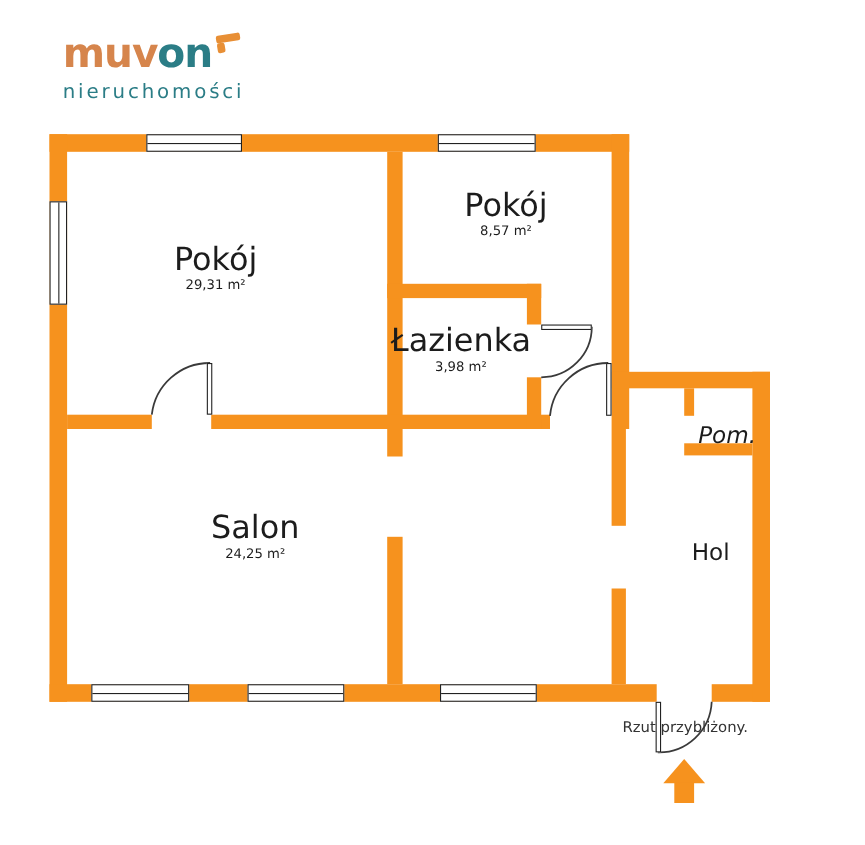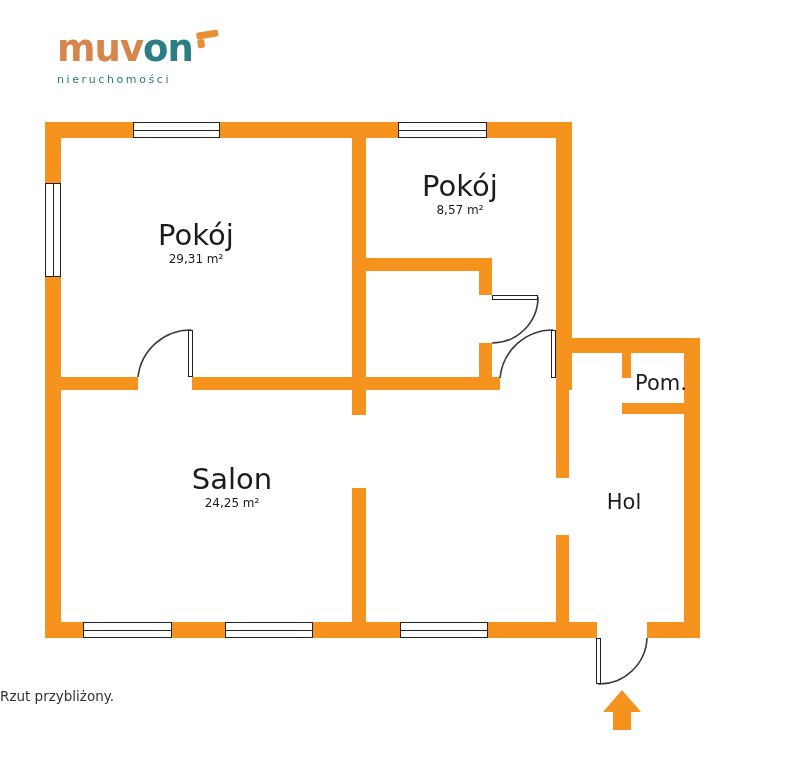--- a/index.html
+++ b/index.html
@@ -8,42 +8,42 @@
     font-family:"DejaVu Sans","Liberation Sans",sans-serif;
   }
   
   .logo{position:absolute;left:57px;top:30px;}
   .logo-line{font-size:37px;font-weight:bold;letter-spacing:-1px;line-height:1;white-space:nowrap;}
   .logo-muv{color:var(--logo-orange);}
   .logo-on{color:var(--logo-teal);}
   .logo-mark{position:relative;display:inline-block;width:26px;height:20px;transform:translateY(-12px) rotate(-9deg);margin-left:2px;}
   .logo-mark .bar{position:absolute;left:2px;top:2px;width:22px;height:7px;background:var(--logo-mark);border-radius:2px;}
   .logo-mark .nub{position:absolute;left:2px;top:9px;width:7px;height:9px;background:var(--logo-mark);border-radius:2px;}
-  .logo-tagline{margin-top:6px;font-size:11px;letter-spacing:2.6px;color:var(--logo-teal);}
+  .logo-tagline{margin-top:6px;font-size:18px;letter-spacing:2.6px;color:var(--logo-teal);}
   
   .plan{position:absolute;left:0;top:0;width:786px;height:768px;}
   .wall{position:absolute;background:var(--wall);}
   .window{position:absolute;background:#fff;border:1.5px solid #222;box-sizing:border-box;}
   .window.h::after{content:"";position:absolute;left:0;right:0;top:50%;border-top:1.5px solid #222;}
   .window.v::after{content:"";position:absolute;top:0;bottom:0;left:50%;border-left:1.5px solid #222;}
   .door-leaf{position:absolute;background:#fff;border:1.2px solid #222;box-sizing:border-box;}
   .arcs{position:absolute;left:0;top:0;pointer-events:none;}
   .arcs path{fill:none;stroke:var(--door-line);stroke-width:1.6;}
   
   .room-label{position:absolute;transform:translateX(-50%);text-align:center;color:var(--label);white-space:nowrap;}
   .room-name{font-size:29px;line-height:1.15;}
   .room-area{font-size:12px;line-height:1.2;}
   .small-name{font-size:21px;}
   
   .entry-arrow{position:absolute;left:603px;top:690px;width:38px;height:40px;}
   .entry-arrow .head{position:absolute;left:0;top:0;width:0;height:0;
     border-left:19px solid transparent;border-right:19px solid transparent;border-bottom:22px solid var(--wall);}
   .entry-arrow .stem{position:absolute;left:10px;top:21px;width:18px;height:19px;background:var(--wall);}
   
-  .footer{position:absolute;left:0px;top:687px;width:680px;text-align:left;color:var(--footer-text);}
+  .footer{position:absolute;left:0px;top:652px;width:680px;text-align:right;color:var(--footer-text);}
   .footer div{font-size:13.5px;line-height:1.35;}
 </style>
 </head>
 <body>
 
 <div class="page">
 
   <div class="logo">
     <div class="logo-line"><span class="logo-muv">muv</span><span class="logo-on">on</span><span class="logo-mark"><i class="bar"></i><i class="nub"></i></span>
     </div>
@@ -94,28 +94,32 @@
     <div class="door-leaf" style="left:596px;top:638px;width:5px;height:46px;"></div>
 
     <div class="room-label" style="left:196px;top:219px;">
       <div class="room-name">Pokój</div>
       <div class="room-area">29,31 m²</div>
     </div>
     <div class="room-label" style="left:460px;top:170px;">
       <div class="room-name">Pokój</div>
       <div class="room-area">8,57 m²</div>
     </div>
+    <div class="room-label" style="left:419px;top:293px;">
+      <div class="room-name">Łazienka</div>
+      <div class="room-area">3,98 m²</div>
+    </div>
     <div class="room-label" style="left:232px;top:463px;">
       <div class="room-name">Salon</div>
       <div class="room-area">24,25 m²</div>
     </div>
-    <div class="room-label" style="left:624px;top:490px;">
+    <div class="room-label" style="left:646px;top:490px;">
       <div class="room-name small-name">Hol</div>
     </div>
-    <div class="room-label" style="left:661px;top:371px;">
+    <div class="room-label" style="left:661px;top:384px;font-style:italic;">
       <div class="room-name small-name">Pom.</div>
     </div>
 
     <div class="entry-arrow">
       <div class="head"></div>
       <div class="stem"></div>
     </div>
   </div>
 
   <div class="footer">

